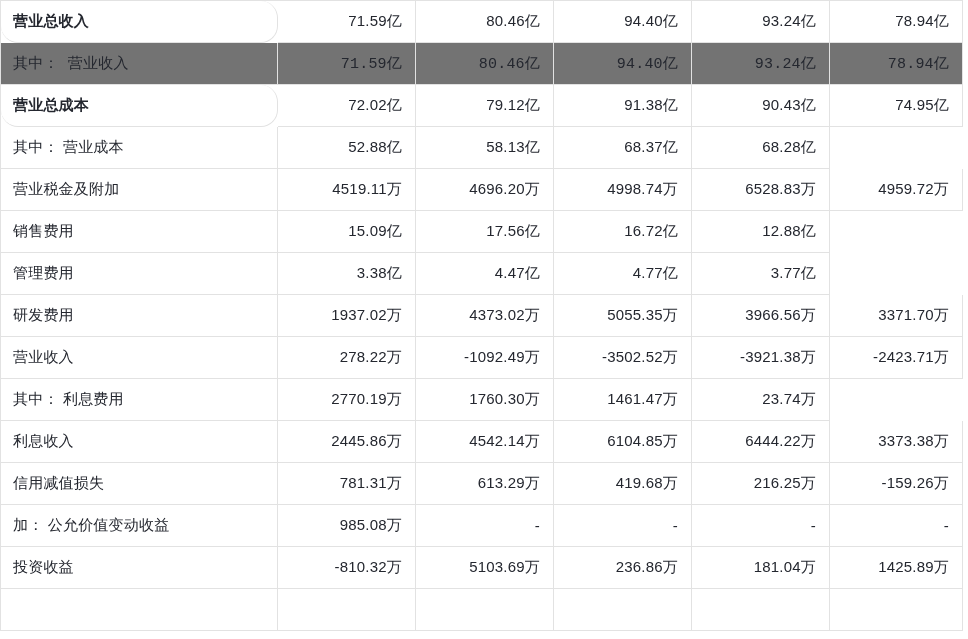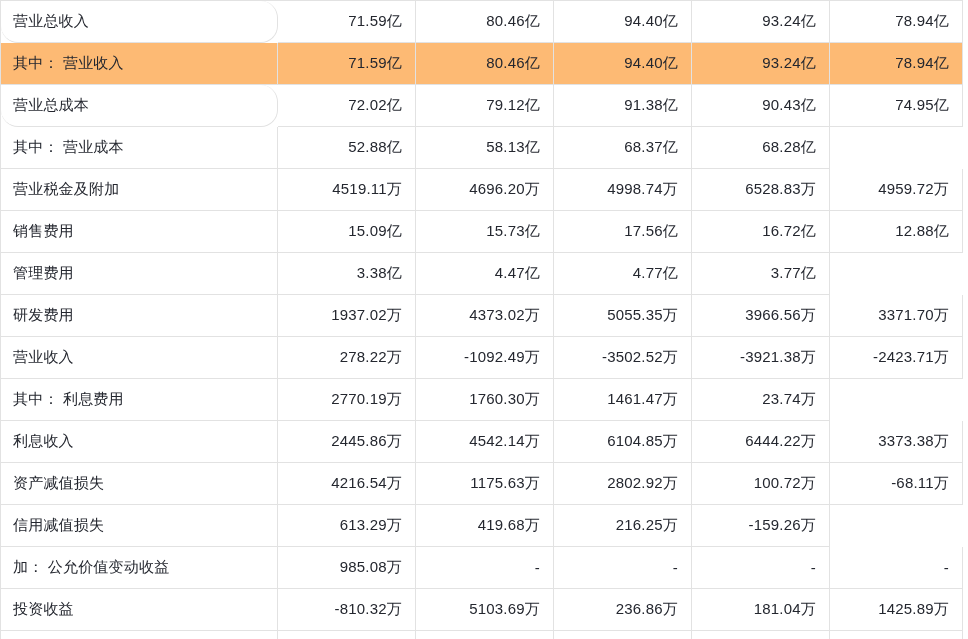--- a/index.html
+++ b/index.html
@@ -26,42 +26,42 @@
     border-top: 1px solid #e2e2e2;
     border-left: 1px solid #e2e2e2;
     box-sizing: border-box;
   }
   .row {
     display: grid;
     grid-template-columns: 277px 138px 138px 138px 138px 133px;
     height: 42px;
     background: #ffffff;
   }
-  .row.highlight { background: #fdba74; }
+  .row.highlight { background: #737373; font-family: Liberation Mono, monospace; }
   .cell {
     box-sizing: border-box;
     border-right: 1px solid #e2e2e2;
     border-bottom: 1px solid #e2e2e2;
     display: flex;
     align-items: center;
     font-size: 15px;
     color: #24272f;
     letter-spacing: 0.2px;
     white-space: nowrap;
     overflow: hidden;
   }
   .cell.label {
     padding-left: 12px;
     justify-content: flex-start;
   }
   .cell.value {
     padding-right: 13px;
     justify-content: flex-end;
   }
-  .row.bold .cell.label { font-weight: 400; border-radius: 17px; }
+  .row.bold .cell.label { font-weight: 700; border-radius: 17px; }
   .row.stub { height: 42px; }
 </style>
 </head>
 <body>
 
 <div class="screen">
   <div class="fin-table" id="fin-table">
       <div class="row bold">
     <div class="cell label">营业总收入</div>
     <div class="cell value">71.59亿</div>
@@ -97,21 +97,20 @@
     <div class="cell label">营业税金及附加</div>
     <div class="cell value">4519.11万</div>
     <div class="cell value">4696.20万</div>
     <div class="cell value">4998.74万</div>
     <div class="cell value">6528.83万</div>
     <div class="cell value">4959.72万</div>
   </div>
       <div class="row">
     <div class="cell label">销售费用</div>
     <div class="cell value">15.09亿</div>
-    <div class="cell value">15.73亿</div>
     <div class="cell value">17.56亿</div>
     <div class="cell value">16.72亿</div>
     <div class="cell value">12.88亿</div>
   </div>
       <div class="row">
     <div class="cell label">管理费用</div>
     <div class="cell value">3.38亿</div>
     <div class="cell value">4.47亿</div>
     <div class="cell value">4.77亿</div>
     <div class="cell value">3.77亿</div>
@@ -141,29 +140,22 @@
   </div>
       <div class="row">
     <div class="cell label">利息收入</div>
     <div class="cell value">2445.86万</div>
     <div class="cell value">4542.14万</div>
     <div class="cell value">6104.85万</div>
     <div class="cell value">6444.22万</div>
     <div class="cell value">3373.38万</div>
   </div>
       <div class="row">
-    <div class="cell label">资产减值损失</div>
-    <div class="cell value">4216.54万</div>
-    <div class="cell value">1175.63万</div>
-    <div class="cell value">2802.92万</div>
-    <div class="cell value">100.72万</div>
-    <div class="cell value">-68.11万</div>
-  </div>
-      <div class="row">
     <div class="cell label">信用减值损失</div>
+    <div class="cell value">781.31万</div>
     <div class="cell value">613.29万</div>
     <div class="cell value">419.68万</div>
     <div class="cell value">216.25万</div>
     <div class="cell value">-159.26万</div>
   </div>
       <div class="row">
     <div class="cell label">加： 公允价值变动收益</div>
     <div class="cell value">985.08万</div>
     <div class="cell value">-</div>
     <div class="cell value">-</div>

